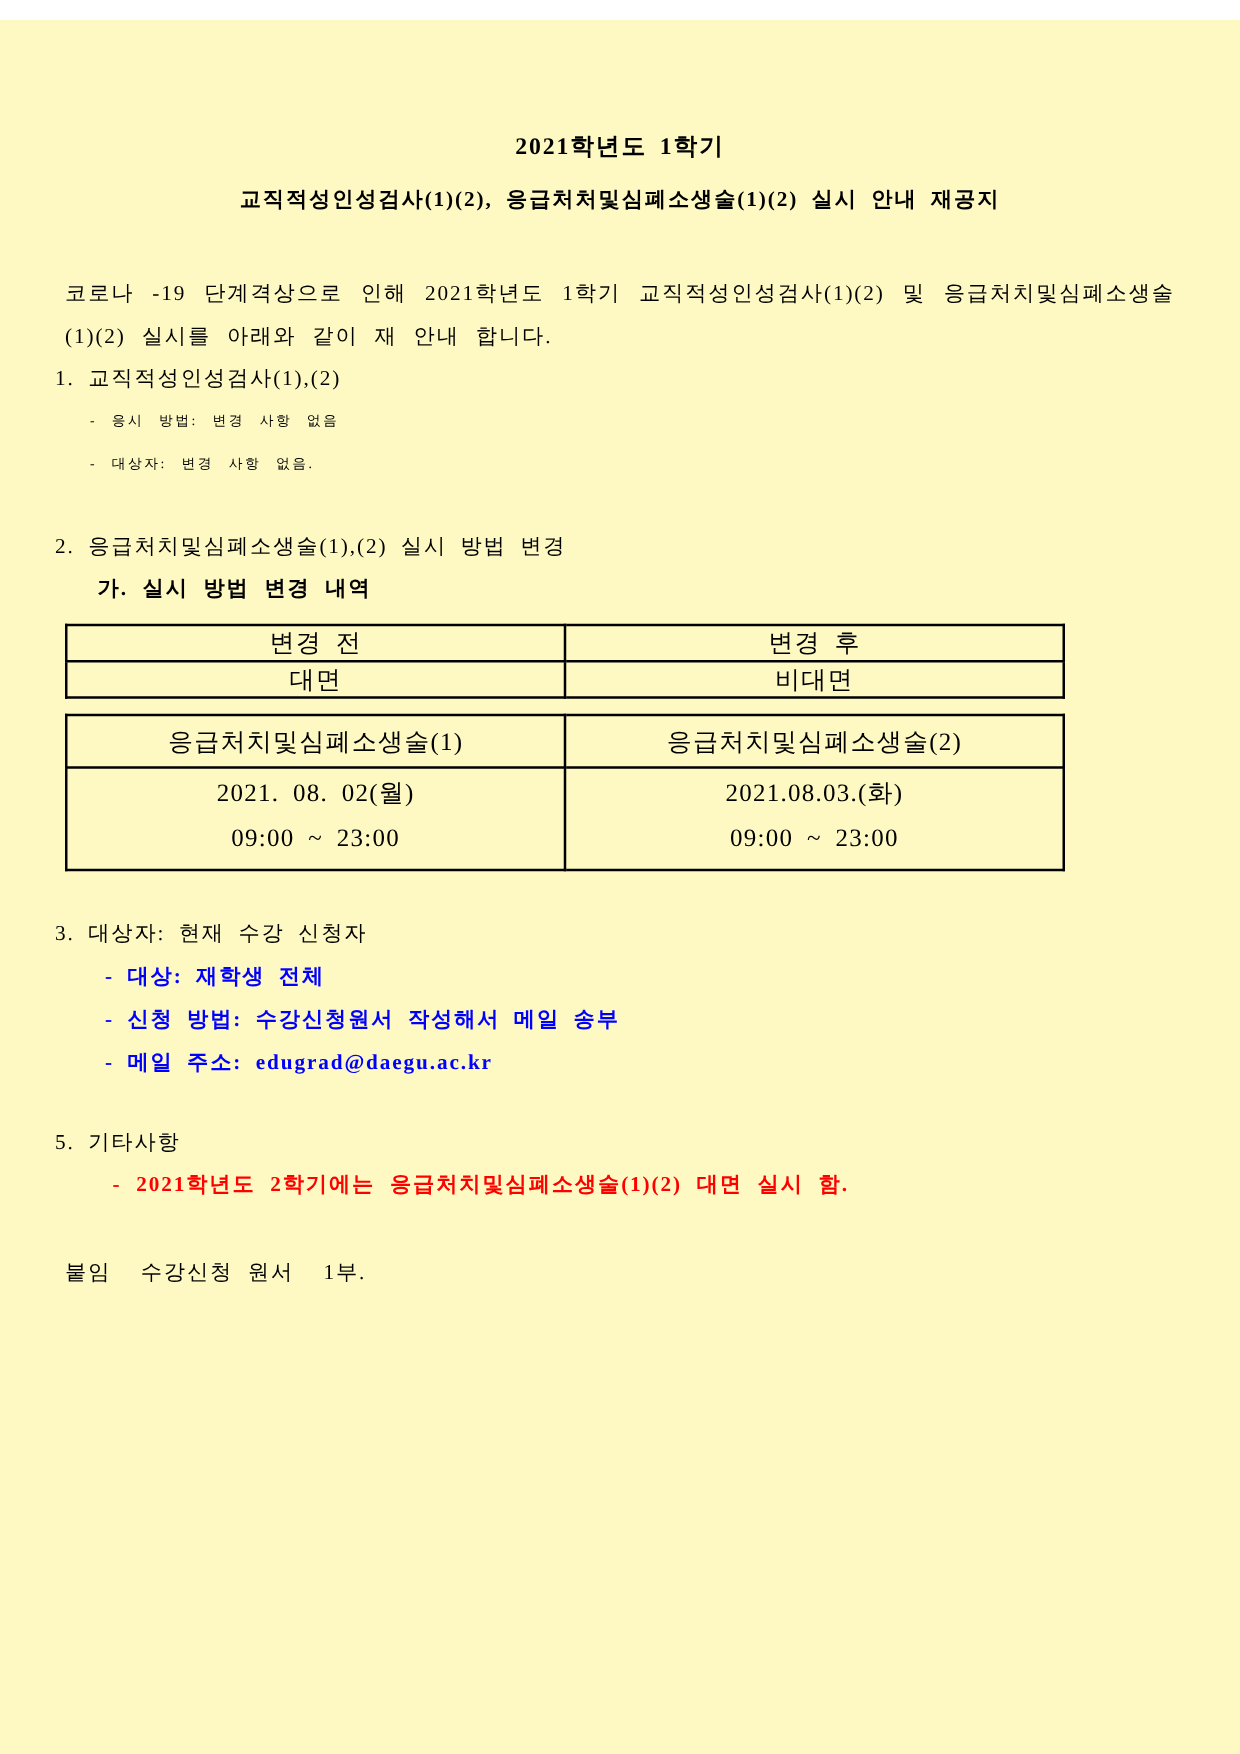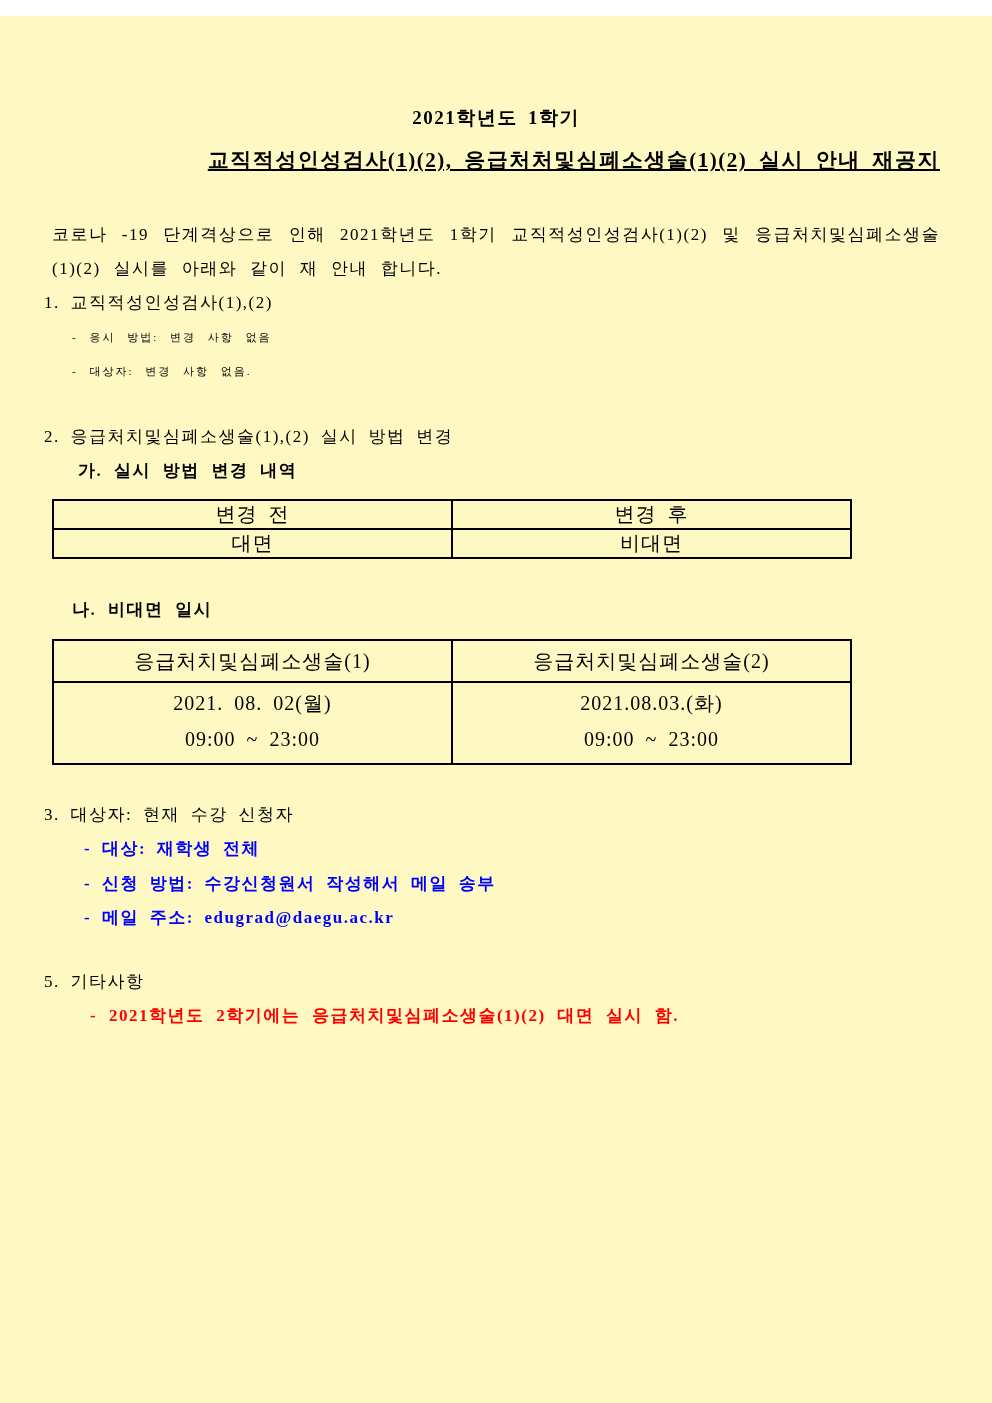--- a/index.html
+++ b/index.html
@@ -19,28 +19,27 @@
   }
   .title1 {
     text-align: center;
     font-size: 19px;
     font-weight: bold;
     letter-spacing: 1.5px;
     word-spacing: 4px;
     line-height: 28px;
   }
   .title2 {
-    text-align: right;
-    font-size: 21px;
+    text-align: center;
+    font-size: 17px;
     font-weight: bold;
     letter-spacing: 1.5px;
     word-spacing: 5px;
     line-height: 28px;
     margin-top: 14px;
-    text-decoration: underline;
   }
   .intro {
     margin-top: 44px;
     font-size: 17px;
     line-height: 34px;
     letter-spacing: 1.5px;
     word-spacing: 7px;
     text-align: justify;
   }
   .h-num {
@@ -147,21 +146,20 @@
           <td>변경 전</td>
           <td>변경 후</td>
         </tr>
         <tr>
           <td>대면</td>
           <td>비대면</td>
         </tr>
       </tbody>
     </table>
 
-    <div class="sub-head na">나. 비대면 일시</div>
 
     <table class="tbl tbl-schedule">
       <tbody>
         <tr>
           <td class="hd">응급처치및심폐소생술(1)</td>
           <td class="hd">응급처치및심폐소생술(2)</td>
         </tr>
         <tr>
           <td class="bd">
             <div class="cell-date">2021. 08. 02(월)</div>
@@ -178,15 +176,16 @@
 
     <div class="h-num sec3">3. 대상자: 현재 수강 신청자</div>
 
     <div class="blue-item">- 대상: 재학생 전체</div>
     <div class="blue-item">- 신청 방법: 수강신청원서 작성해서 메일 송부</div>
     <div class="blue-item">- 메일 주소: edugrad@daegu.ac.kr</div>
 
     <div class="h-num sec5">5. 기타사항</div>
     <div class="red-item">- 2021학년도 2학기에는 응급처치및심폐소생술(1)(2) 대면 실시 함.</div>
 
+    <div class="footer-line">붙임  수강신청 원서  1부.</div>
 
   </div>
 </div>
 
 </body></html>

